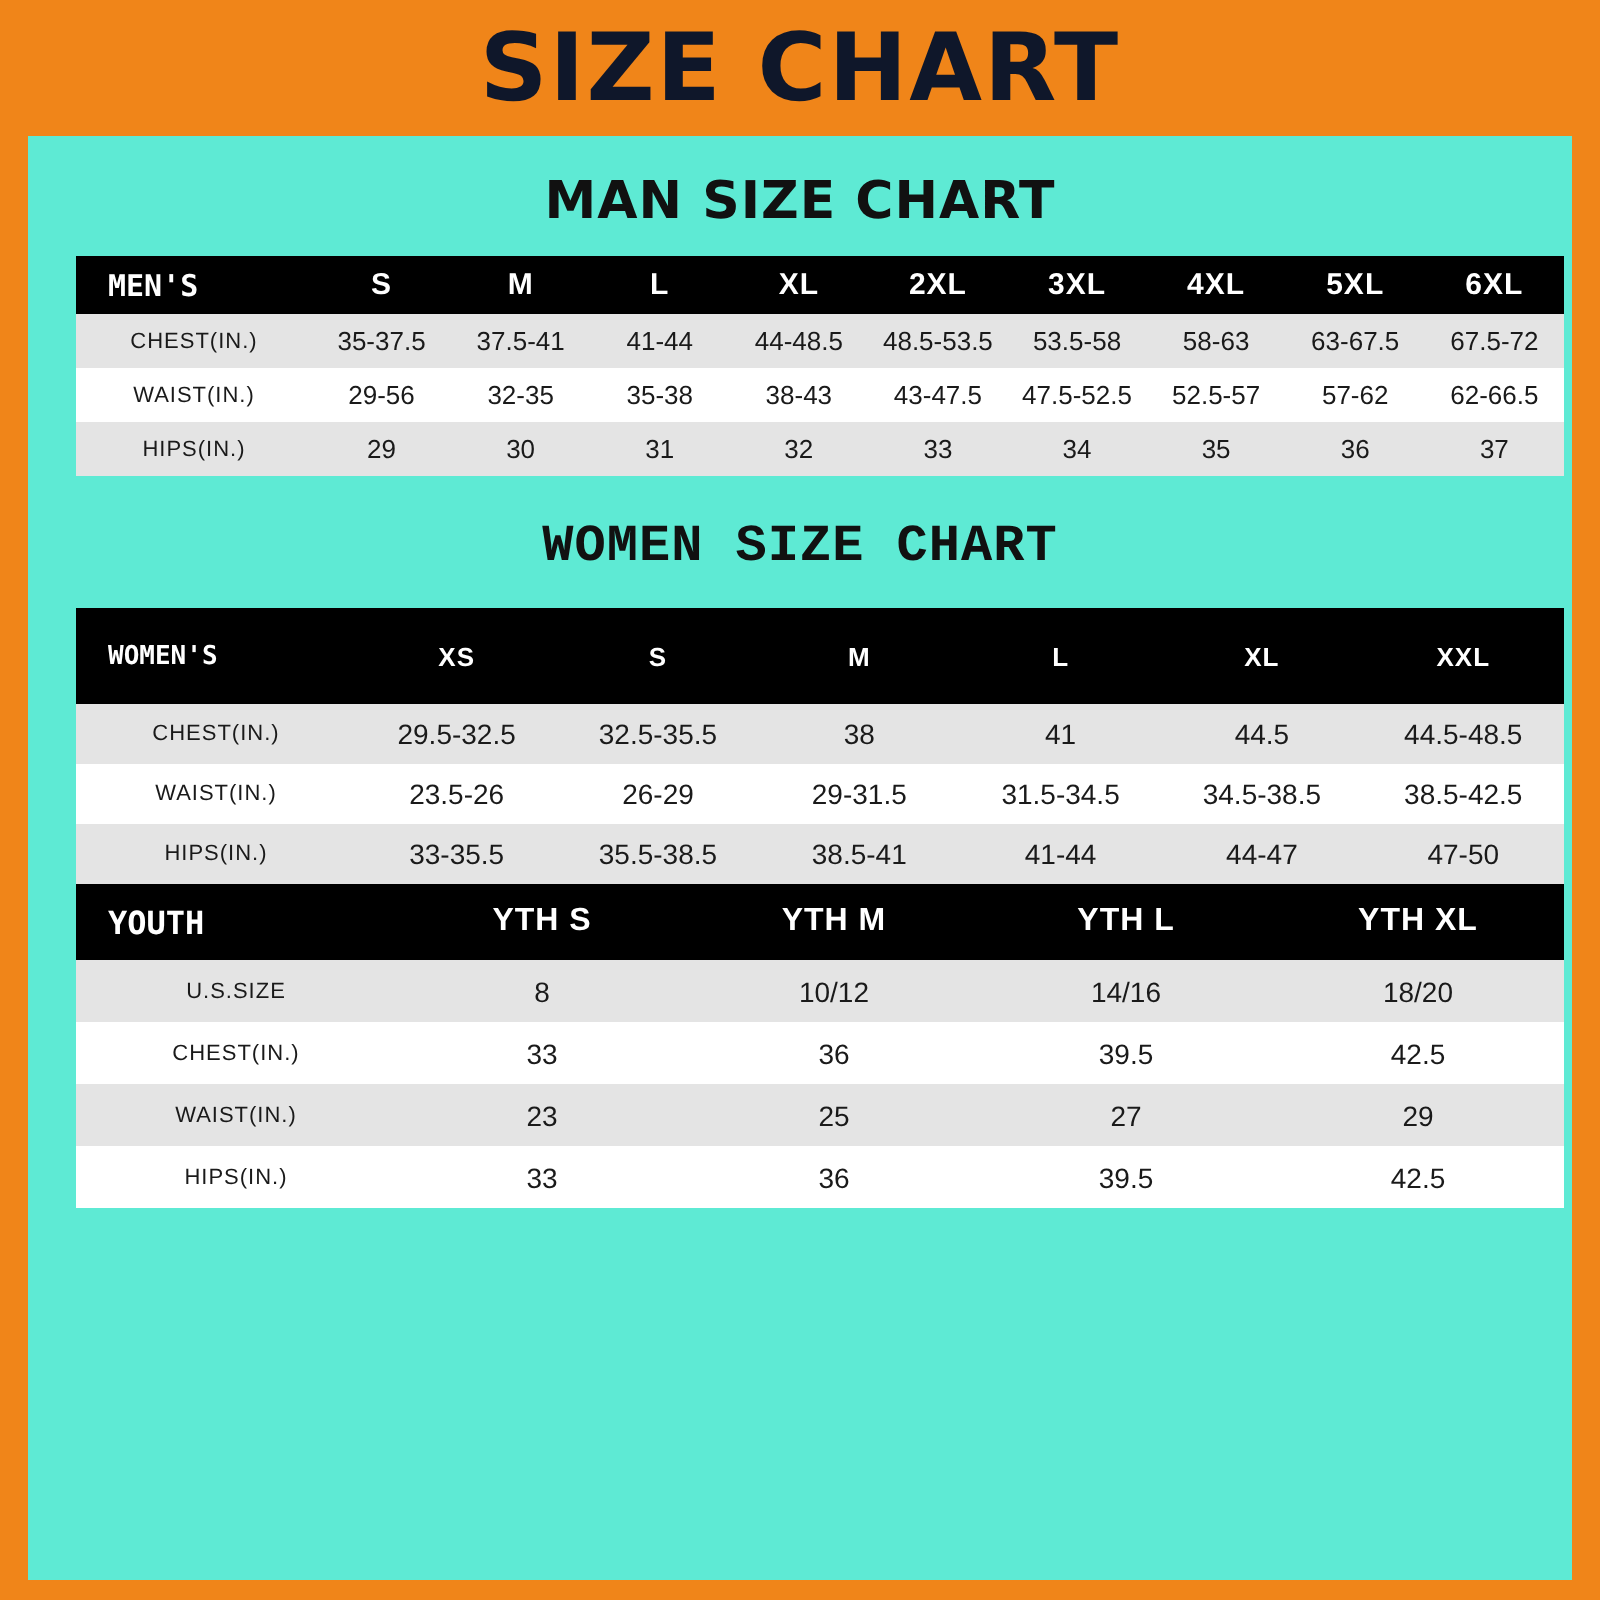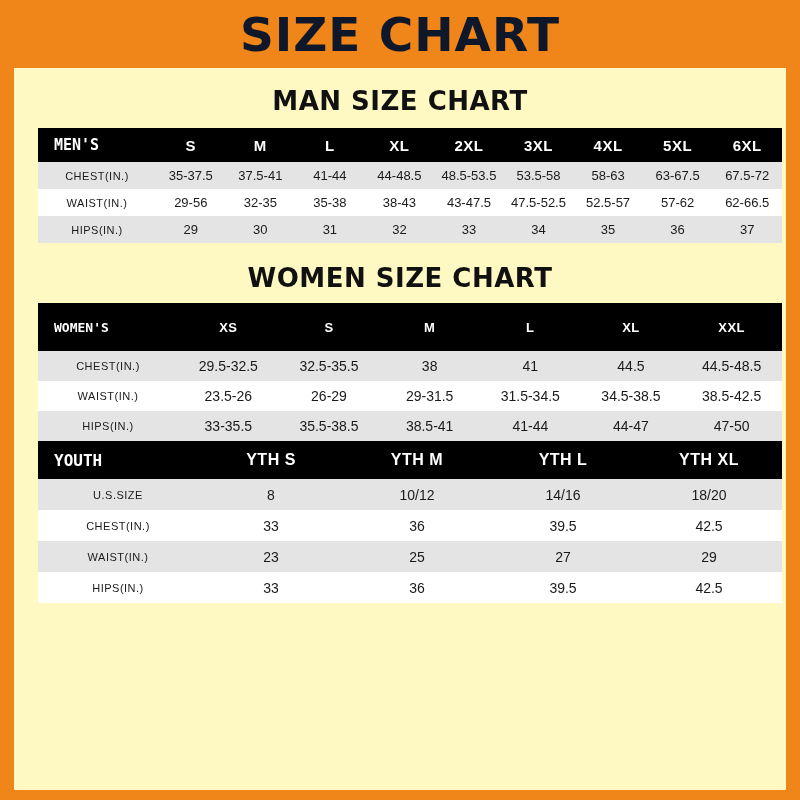--- a/index.html
+++ b/index.html
@@ -38,32 +38,32 @@
     font-weight: bold;
     font-size: 47px;
     letter-spacing: 1px;
     color: #0f172a;
     line-height: 1;
   }
   .content {
     flex: 1;
     padding: 0 24px;
     box-sizing: border-box;
-    background: #fef9c3;
+    background: #5eead4;
   }
   .section-title {
     text-align: center;
     font-family: "DejaVu Sans", sans-serif;
     font-weight: bold;
     font-size: 26px;
     color: #111111;
     letter-spacing: 0.5px;
   }
   .t1 { margin-top: 18px; margin-bottom: 12px; }
-  .t2 { margin-top: 20px; margin-bottom: 10px; }
+  .t2 { margin-top: 20px; margin-bottom: 16px; font-family: Liberation Mono, monospace; }
   .t3 { margin-top: 22px; margin-bottom: 14px; }
 
   table.size-table {
     border-collapse: collapse;
     width: 744px;
     margin: 0 auto;
     table-layout: fixed;
   }
   table.size-table th,
   table.size-table td {
@@ -71,21 +71,21 @@
     font-size: 13px;
     color: #1a1a1a;
     padding: 0;
     height: 27px;
     vertical-align: middle;
     font-family: "Liberation Sans", sans-serif;
   }
   table.size-table thead th {
     background: #000000;
     color: #ffffff;
-    height: 34px;
+    height: 29px;
     font-size: 15px;
     font-weight: bold;
     letter-spacing: 0.5px;
   }
   table.size-table thead th.rowhead {
     font-family: "DejaVu Sans Mono", monospace;
     font-size: 15px;
     text-align: left;
     padding-left: 16px;
     letter-spacing: 0px;

